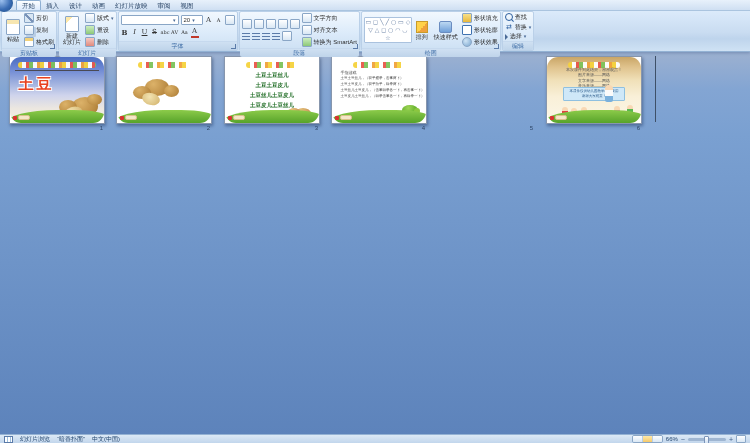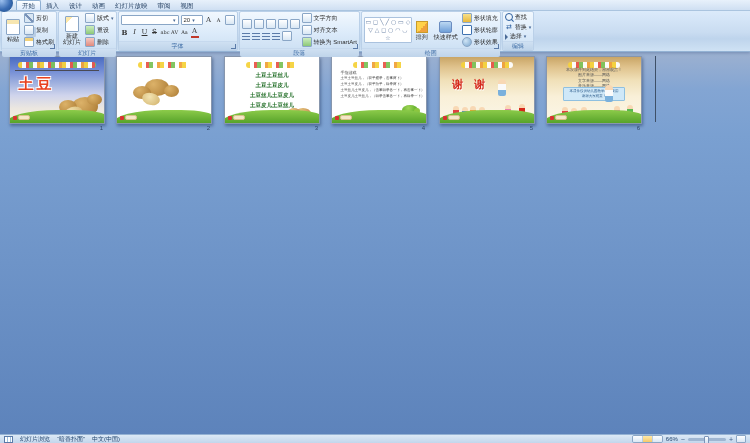--- a/index.html
+++ b/index.html
@@ -72,21 +72,21 @@
 
   
   .sorter{position:absolute;left:0;top:51px;right:0;bottom:8px;
           background:linear-gradient(180deg,#9db1d0 0%,#83a5d3 10%,#7aa0d1 22%,#6e94c8 55%,#5d83bb 100%);}
   .slide{position:absolute;top:5px;width:94px;height:66px;background:#fff;
          border:1px solid #8796ad;box-shadow:1px 2px 3px rgba(10,30,70,.4);}
   .s1{left:9px}.s2{left:116px}.s3{left:224px}.s4{left:331px}.s5{left:439px}.s6{left:546px}
   .snum{position:absolute;top:74px;width:94px;text-align:right;font-size:6px;color:#2e4565;}
   .n1{left:9px}.n2{left:116px}.n3{left:224px}.n4{left:331px}.n5{left:439px}.n6{left:546px}
   .caret{position:absolute;left:655px;top:5px;width:1px;height:66px;background:#3e5068;}
-  .scene{position:absolute;inset:0;overflow:hidden;}
+  .scene{position:absolute;inset:0;overflow:hidden;border-radius:11px;}
   .scB{background:linear-gradient(180deg,#4a6cc0 0%,#6d88d4 18%,#9caede 38%,#cfd4ec 58%,#ece7e0 78%,#f5efe4 100%);}
   .scG{background:linear-gradient(180deg,#3fa94a 0%,#74c561 22%,#aede8f 45%,#dff2c0 65%,#f5faе6 82%,#f7fbe9 100%);}
   .scT{background:linear-gradient(180deg,#c9a566 0%,#dfc28c 15%,#f0e0b8 35%,#f9f0d8 60%,#fbf6e8 100%);}
   .banner{position:absolute;left:8%;right:8%;top:7%;height:6px;border-radius:3px;opacity:.95;
           background:repeating-linear-gradient(90deg,#f5d23c 0 4px,#ffffff 4px 8px,#e8574a 8px 11px,#7cc25a 11px 15px,#ffffff 15px 19px,#f0a23c 19px 22px);}
   .bnarrow{left:22%;right:22%;}
   .banner-line{position:absolute;left:5%;right:5%;top:19%;height:1px;background:#4a4a55;}
   .title1{position:absolute;left:9%;top:28%;font-size:15px;font-weight:bold;color:#e8411f;
           letter-spacing:3px;text-shadow:1px 1px 0 #fff,-1px -1px 0 #fff,1px -1px 0 #fff,-1px 1px 0 #fff;}
   .pot{position:absolute;border-radius:50%;
@@ -396,38 +396,20 @@
       <div class="thead"></div>
       <div class="grass"></div>
       <div class="logo">
           <div class="l1"></div>
           <div class="l2"></div>
         </div>
     </div>
   </div>
   <div class="snum n4">4</div>
 
-  <div class="slide s5">
-    <div class="scene scT">
-      <div class="banner bnarrow"></div>
-      <div class="title5">谢 谢</div>
-      <div class="kid teach" style="left:62%;top:33%;"></div>
-      <div class="kid" style="--c:#e04040;left:14%;bottom:9%;"></div>
-      <div class="kid" style="--c:#4a86d8;left:23%;bottom:7%;"></div>
-      <div class="kid" style="--c:#f59b2a;left:32%;bottom:9%;"></div>
-      <div class="kid" style="--c:#59b94e;left:42%;bottom:7%;"></div>
-      <div class="kid" style="--c:#e87ab0;right:24%;bottom:10%;"></div>
-      <div class="kid" style="--c:#d5281a;right:10%;bottom:12%;"></div>
-      <div class="grass"></div>
-      <div class="logo">
-          <div class="l1"></div>
-          <div class="l2"></div>
-        </div>
-    </div>
-  </div>
   <div class="snum n5">5</div>
 
   <div class="slide s6">
     <div class="scene scT">
       <div class="banner bnarrow"></div>
       <div class="t6a">
         <div>本次课件到此结束，谢谢观赏！</div>
         <div>图片来源——网络</div>
         <div>文字来源——网络</div>
         <div>音乐来源——网络</div>

